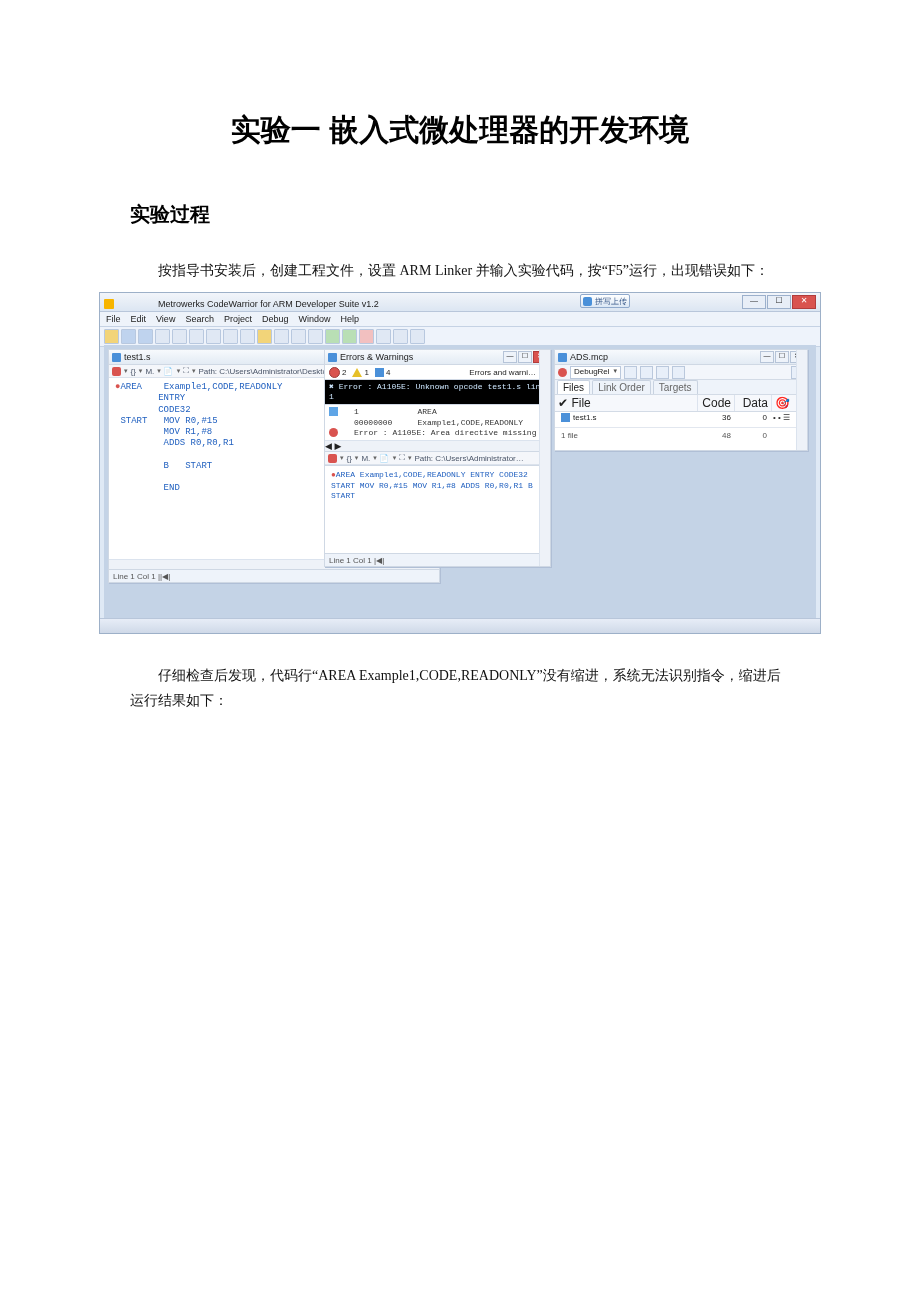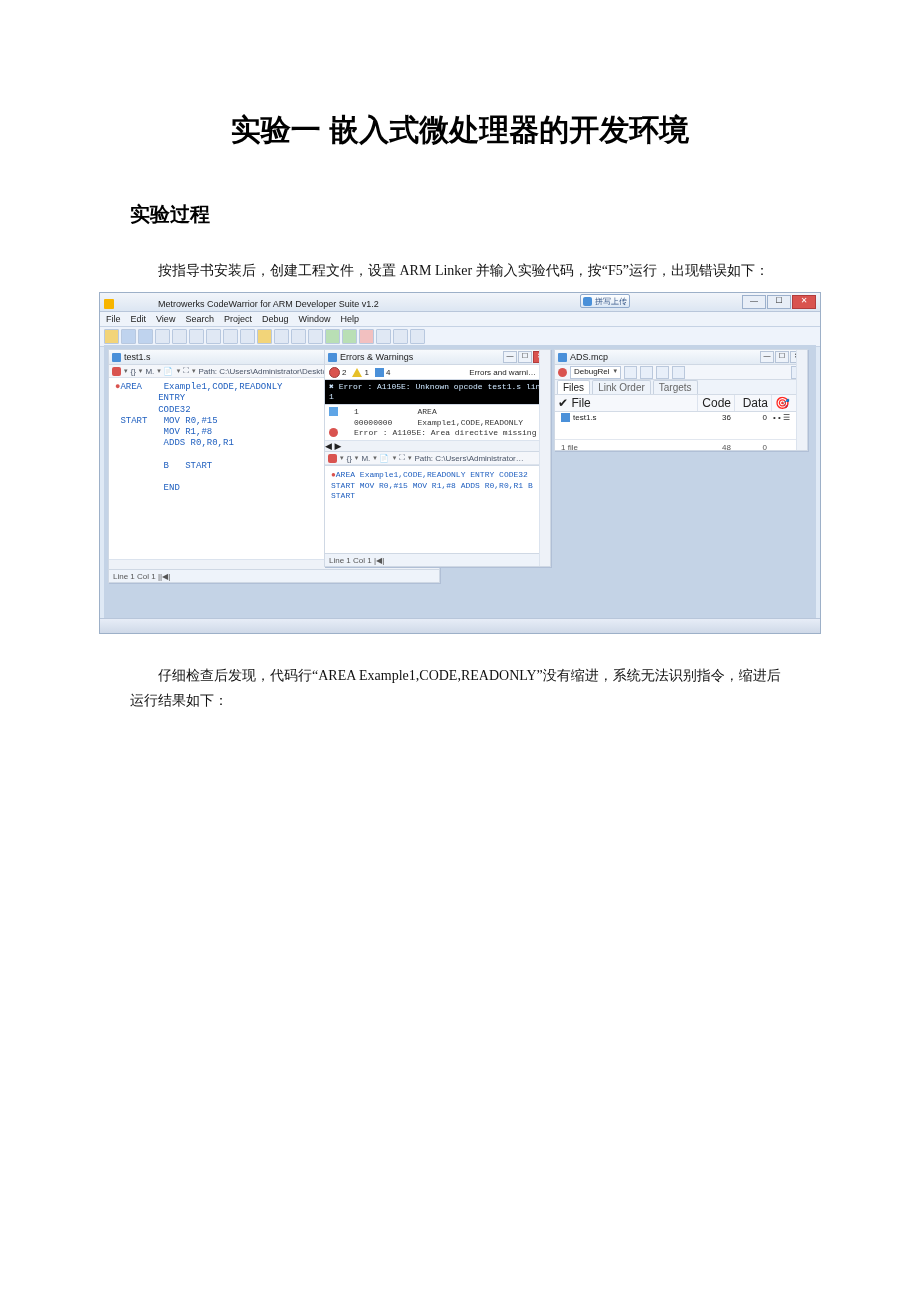--- a/index.html
+++ b/index.html
@@ -139,21 +139,21 @@
   .projtb .sel .dd{margin-left:4px;font-size:7px;color:#555;}
   .projtb .pbtn{width:11px;height:11px;border:1px solid #bac8dc;background:#e8eff9;}
   .tabs{height:14px;display:flex;border-bottom:1px solid #d3dbe6;font-size:10px;background:#eef3fa;}
   .tab{border:1px solid #c8d2e0;border-bottom:none;border-radius:2px 2px 0 0;background:#fff;padding:1px 5px;margin-left:2px;}
   .tab.inactive{background:#eef3fa;color:#666;}
   .projhdr{display:flex;border-bottom:1px solid #d3dbe6;font-size:12px;background:#f6f8fc;}
   .projhdr>div{padding:1px 3px;border-right:1px solid #dce3ee;}
   .projrow{display:flex;font-size:8px;padding:1px 3px;}
   .projrow .fi{width:9px;height:9px;background:#4a90d9;margin-right:3px;}
   .projrow>div{padding:0 3px;}
-  .projrow.sep{border-top:1px solid #e2e7ef;margin-top:16px;padding-top:3px;color:#555;}
+  .projrow.sep{border-top:1px solid #e2e7ef;margin-top:4px;padding-top:3px;color:#555;}
 
   
   .float-keyboard{
     position:absolute; top:1px; right:190px;
     width:48px; height:12px; border:1px solid #8fa9cc;
     background:linear-gradient(#fff,#dbe7f5); border-radius:2px;
     display:flex;align-items:center;justify-content:center;font-size:8px;color:#3a5a8a;margin-left:34px;
   }
   .float-keyboard .ki{width:9px;height:9px;background:#4a90d9;border-radius:2px;margin-right:3px;}
 

